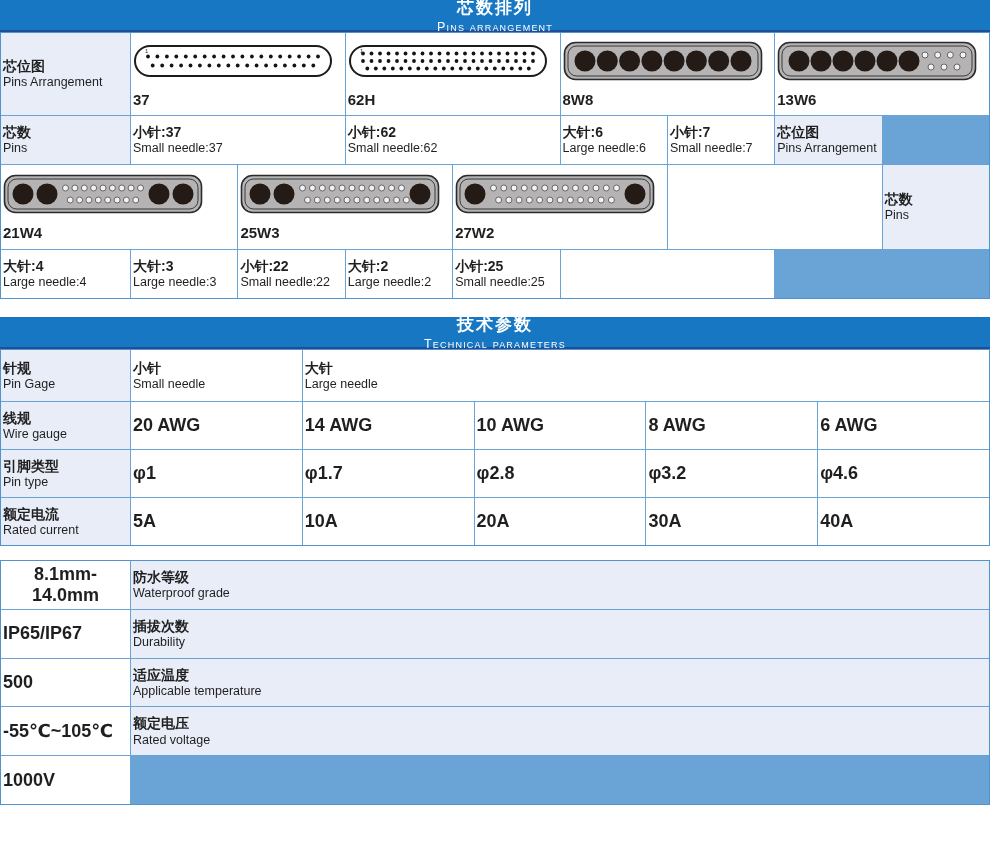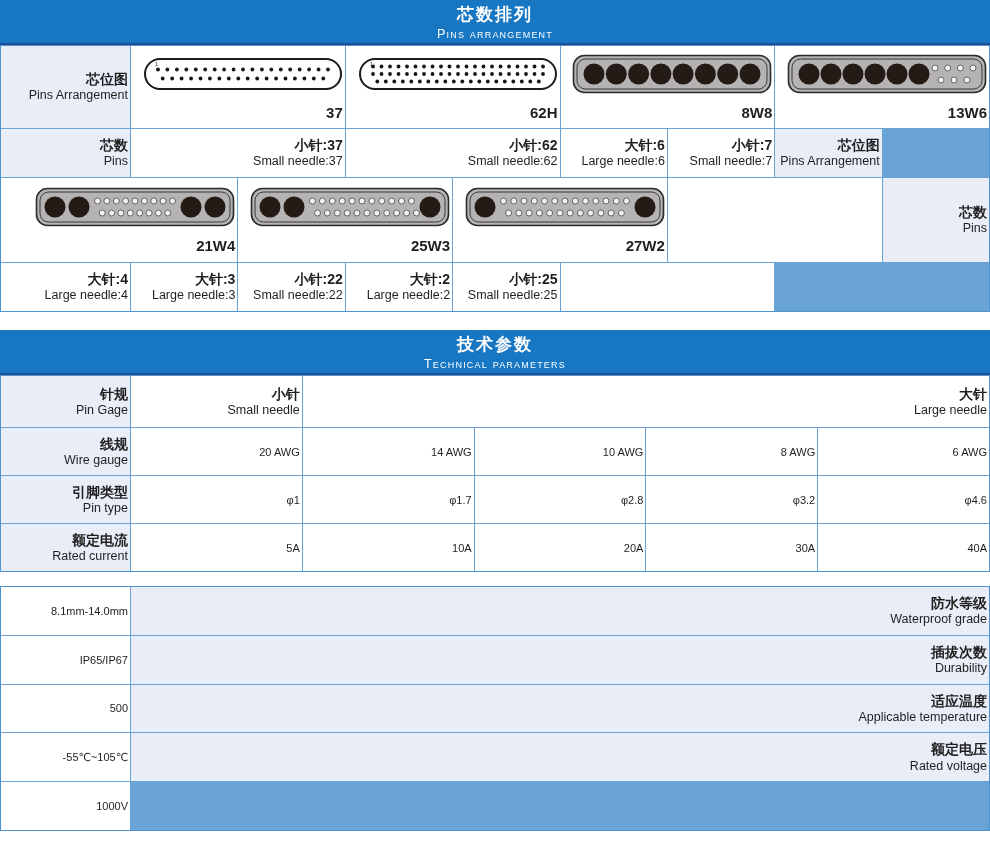--- a/index.html
+++ b/index.html
@@ -1,31 +1,31 @@
 <!DOCTYPE html>
 <html><head>
 <meta charset="utf-8">
 <style>
   *{margin:0;padding:0;box-sizing:border-box}
   html,body{background:#ffffff}
   body{width:990px;height:841px;font-family:"Liberation Sans","DejaVu Sans",sans-serif;color:#1f1f1f;overflow:hidden}
-  .band{height:45px;background:#1777c3;border-bottom:2px solid #1f4d96;display:flex;flex-direction:column;align-items:center;justify-content:center;color:#fff}
+  .band{height:32px;background:#1777c3;border-bottom:2px solid #1f4d96;display:flex;flex-direction:column;align-items:center;justify-content:center;color:#fff}
   .band .t{font-size:17px;font-weight:700;letter-spacing:2px}
   .band .s{font-size:12.5px;font-variant:small-caps;letter-spacing:1.2px;margin-top:1px}
   .grid{display:grid;background:#6aa3d6;border:1px solid #4f94cf;gap:1px}
   .t1{grid-template-columns:129px repeat(8,1fr);grid-template-rows:82px 48px 84px 48px}
   .t2{grid-template-columns:129px repeat(5,1fr);grid-template-rows:51px 47px 47px 47px}
   .t3{grid-template-columns:129px 1fr;grid-template-rows:repeat(5,47.8px)}
-  .cell{background:#fff;display:flex;flex-direction:column;align-items:flex-end;justify-content:center;text-align:center;padding:2px}
+  .cell{background:#fff;display:flex;flex-direction:column;align-items:flex-start;justify-content:center;text-align:center;padding:2px}
   .label{background:#e9edf8}
   .span2{grid-column:span 2}
   .span4{grid-column:span 4}
   .zh{font-size:14px;font-weight:700;line-height:1.3}
   .en{font-size:12.5px;font-weight:400;line-height:1.25}
-  .val{font-size:11px;font-weight:400}
+  .val{font-size:18px;font-weight:700}
   .connsvg{width:200px;height:42px}
   .connsvg svg{display:block;width:100%;height:100%}
   .connlabel{font-size:15px;font-weight:700;margin-top:9px}
   .gap18{height:18px}
   .gap14{height:14px}
 </style>
 </head>
 <body>
 
 <div class="band">

